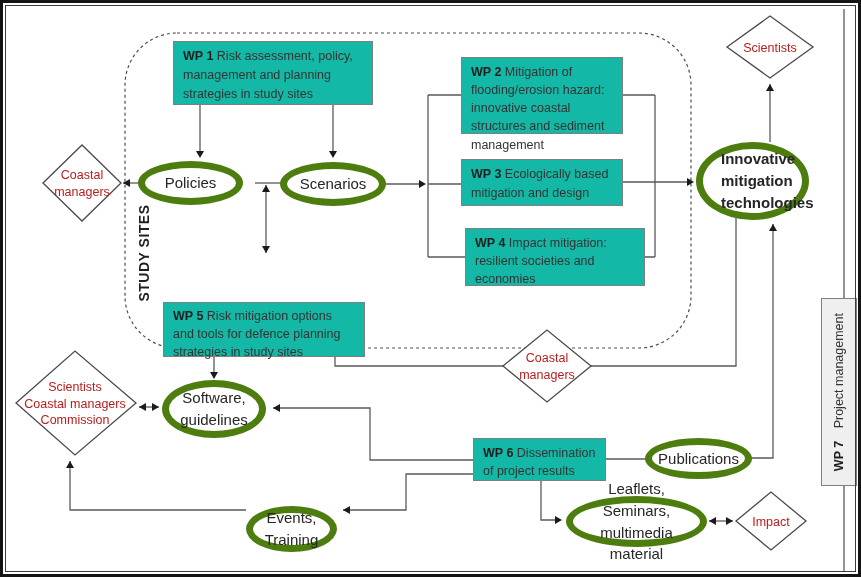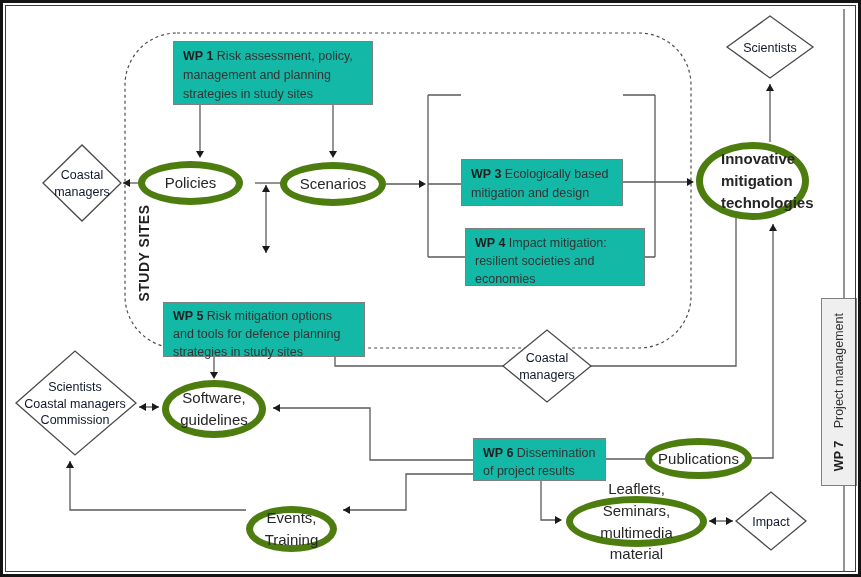--- a/index.html
+++ b/index.html
@@ -22,21 +22,21 @@
   }
   .wpbox .wp{font-weight:bold;color:#1f1f1f;}
   .ellipse{
     border:7px solid #4d7c0f;border-radius:50%;background:#fff;
     display:flex;align-items:center;justify-content:center;
     font-size:15px;line-height:1.45;text-align:center;white-space:pre-line;
   }
   .ellipse.bold{font-weight:bold;justify-content:flex-start;text-align:left;padding-left:18px;}
   .dlabel{
     position:absolute;font-size:12.5px;line-height:1.32;text-align:center;
-    white-space:pre-line;color:#0f172a;
+    white-space:pre-line;color:#b91c1c;
   }
   .vlabel{
     position:absolute;font-weight:bold;color:#1f1f1f;
     text-align:center;transform:rotate(-90deg);
   }
   #study-sites-label{left:79px;top:242px;width:124px;font-size:14px;letter-spacing:.5px;}
   #wp7box{
     left:818px;top:295px;width:36px;height:188px;
     background:#efefef;border:1px solid #7f7f7f;
     display:flex;align-items:center;justify-content:center;
@@ -127,20 +127,24 @@
       <polygon points="500,363 544,327 588,363 544,399"></polygon>
       <polygon points="13,400 72,348 133,400 72,452"></polygon>
       <polygon points="733,518 768,489 803,518 768,547"></polygon>
     </g>
   </svg>
 
   <div class="node wpbox" style="left:170px;top:38px;width:200px;height:64px;">
     <span class="wp">WP 1</span>
     <span>Risk assessment, policy, management and planning strategies in study sites</span>
   </div>
+  <div class="node wpbox" style="left:458px;top:54px;width:162px;height:77px;line-height:1.45;">
+    <span class="wp">WP 2</span>
+    <span>Mitigation of flooding/erosion hazard: innovative coastal structures and sediment management</span>
+  </div>
   <div class="node wpbox" style="left:458px;top:156px;width:162px;height:47px;">
     <span class="wp">WP 3</span>
     <span>Ecologically based mitigation and design</span>
   </div>
   <div class="node wpbox" style="left:462px;top:225px;width:180px;height:58px;line-height:1.45;">
     <span class="wp">WP 4</span>
     <span>Impact mitigation: resilient societies and economies</span>
   </div>
   <div class="node wpbox" style="left:160px;top:252px;width:202px;height:55px;line-height:1.42;margin-top:47px;">
     <span class="wp">WP 5</span>

